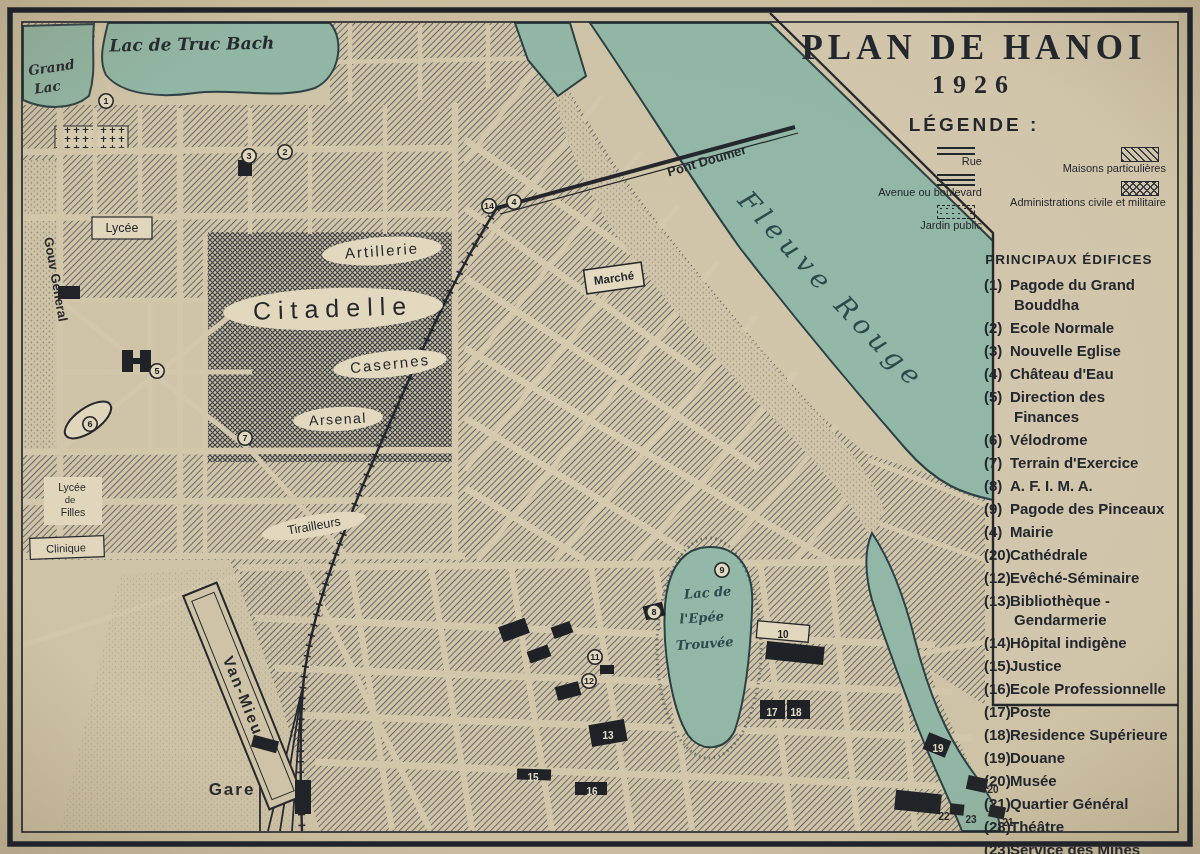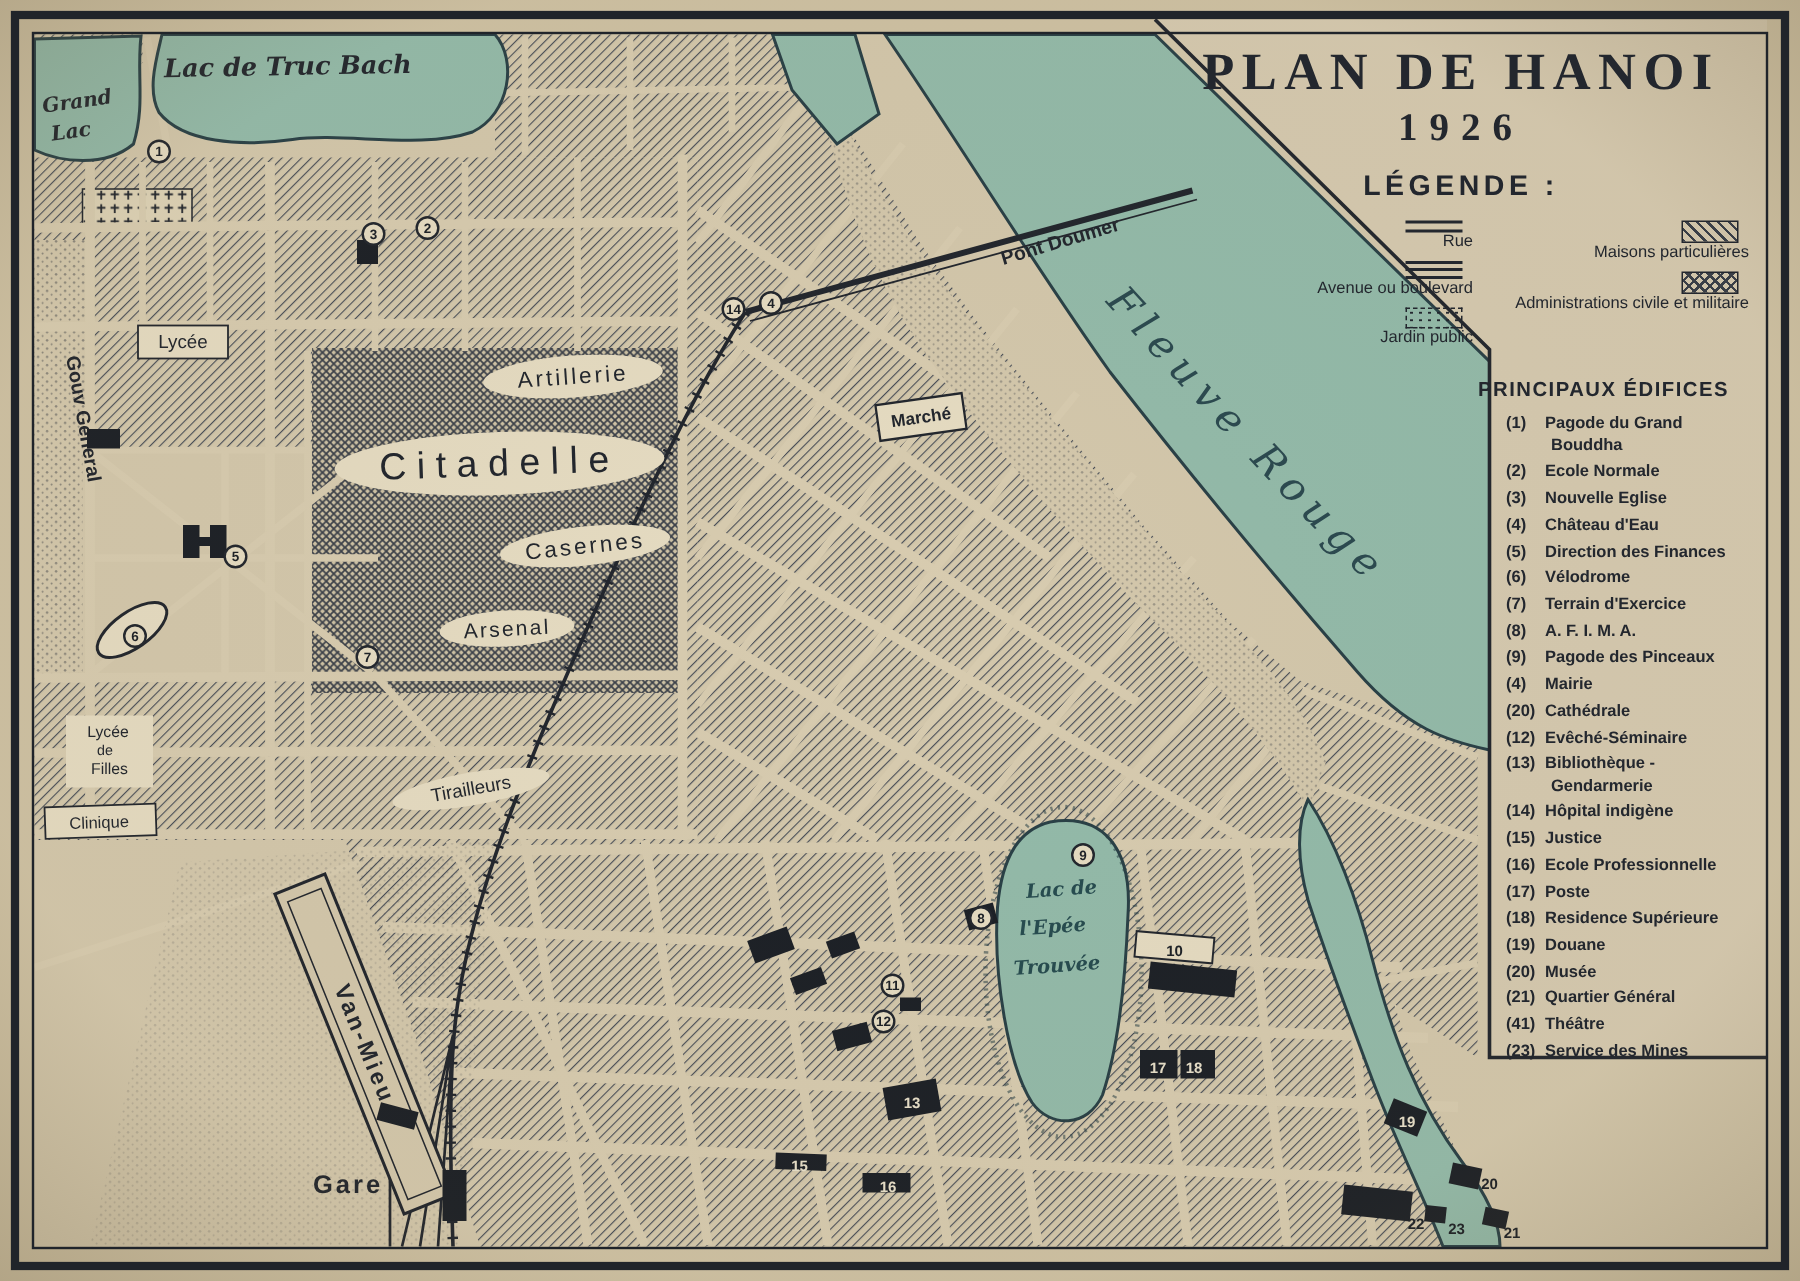--- a/index.html
+++ b/index.html
@@ -25,22 +25,22 @@
   .sw-avenue{background:repeating-linear-gradient(180deg,#23272e 0 1.8px,transparent 1.8px 5px);height:12px;}
   .sw-jardin{border:1.5px dashed #23272e;background:radial-gradient(#23272e 0.8px,transparent 0.9px);background-size:6px 5px;height:14px;}
   .sw-maisons{border:1.3px solid #23272e;background:repeating-linear-gradient(45deg,#3a3f47 0 1.6px,transparent 1.6px 5px);height:15px;}
   .sw-administrations{border:1.3px solid #23272e;height:15px;
     background:repeating-linear-gradient(45deg,#3a3f47 0 1.6px,transparent 1.6px 5px),
                repeating-linear-gradient(-45deg,#3a3f47 0 1.6px,transparent 1.6px 5px);}
   .edifices{margin-left:212px;width:186px;margin-top:16px;}
   .ed-heading{font-size:13.5px;font-weight:bold;letter-spacing:1px;white-space:nowrap;
     margin-left:-16px;text-align:center;}
   #edifices-list{margin-top:8px;}
-  .ed-item{font-size:11px;font-weight:bold;line-height:1.32;padding-left:30px;
-    text-indent:-30px;margin-bottom:3.2px;margin-left:20px;}
+  .ed-item{font-size:15px;font-weight:bold;line-height:1.32;padding-left:30px;
+    text-indent:-30px;margin-bottom:3.2px;}
   .ed-num{display:inline-block;width:26px;text-indent:0;}
 </style>
 </head>
 <body>
 
 <div id="stage">
 
 <svg id="mapsvg" width="1200" height="854" viewBox="0 0 1200 854">
   <defs>
     <pattern id="hatch" width="4.6" height="4.6" patternUnits="userSpaceOnUse" patternTransform="rotate(45)">
@@ -288,19 +288,19 @@
           <div class="ed-item"><span class="ed-num">(12)</span>Evêché-Séminaire</div>
           <div class="ed-item"><span class="ed-num">(13)</span>Bibliothèque - Gendarmerie</div>
           <div class="ed-item"><span class="ed-num">(14)</span>Hôpital indigène</div>
           <div class="ed-item"><span class="ed-num">(15)</span>Justice</div>
           <div class="ed-item"><span class="ed-num">(16)</span>Ecole Professionnelle</div>
           <div class="ed-item"><span class="ed-num">(17)</span>Poste</div>
           <div class="ed-item"><span class="ed-num">(18)</span>Residence Supérieure</div>
           <div class="ed-item"><span class="ed-num">(19)</span>Douane</div>
           <div class="ed-item"><span class="ed-num">(20)</span>Musée</div>
           <div class="ed-item"><span class="ed-num">(21)</span>Quartier Général</div>
-          <div class="ed-item"><span class="ed-num">(41)</span>Théâtre</div>
+          <div class="ed-item"><span class="ed-num">(28)</span>Théâtre</div>
           <div class="ed-item"><span class="ed-num">(23)</span>Service des Mines</div>
         </div>
   </div>
 </div>
 
 </div>
 
 </body></html>

